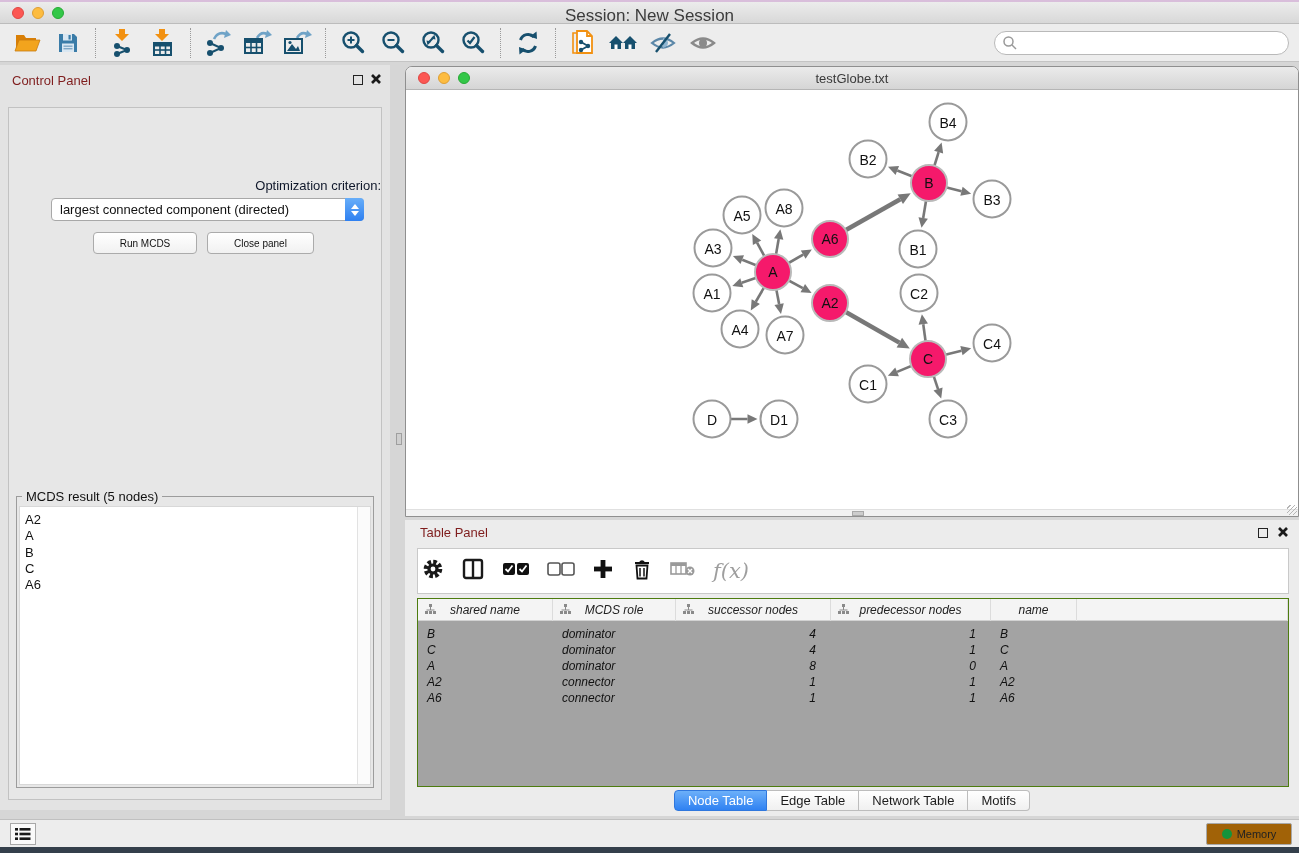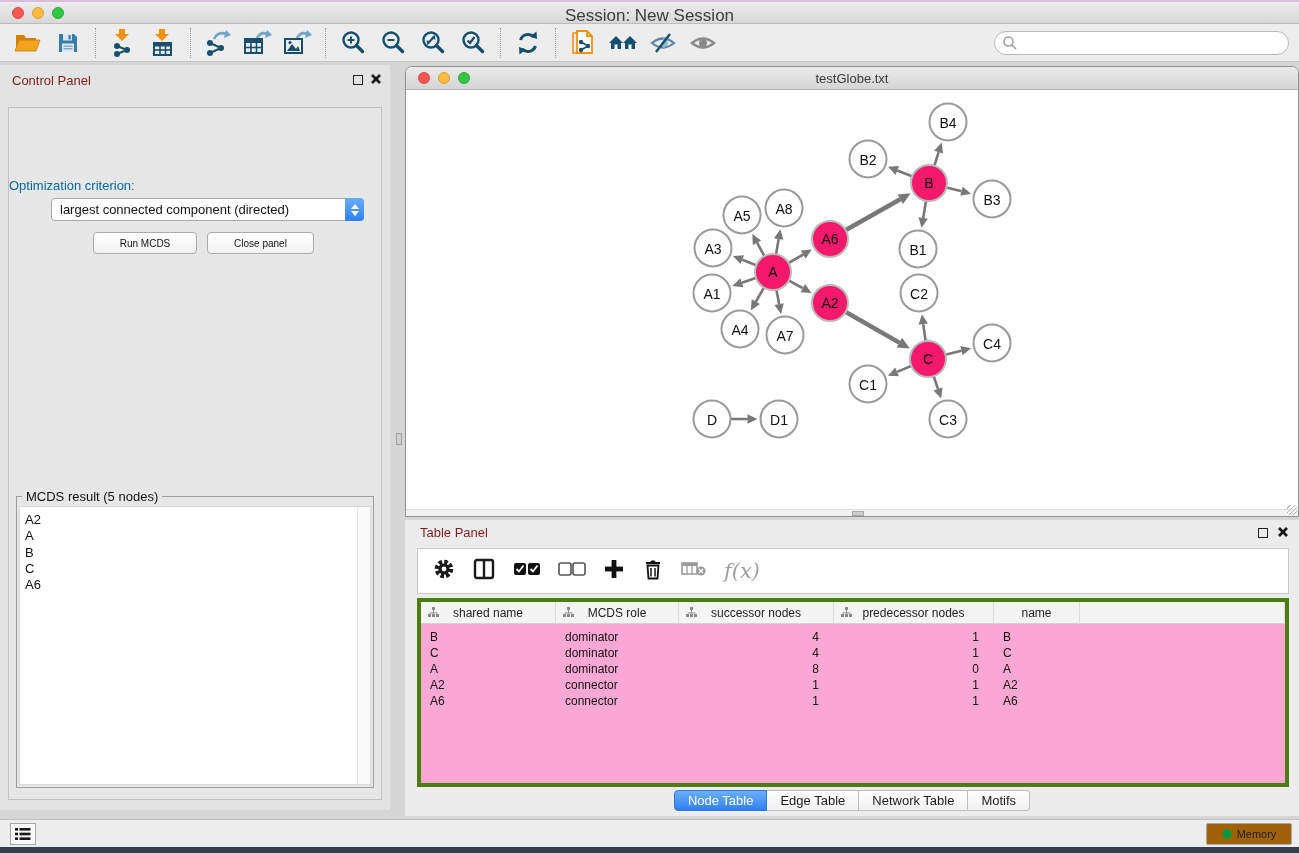--- a/index.html
+++ b/index.html
@@ -35,21 +35,21 @@
   .float-box { position:absolute; width:10px; height:10px; border:1.6px solid #222; top:10px; }
   .close-x { position:absolute; top:8px; width:12px; height:12px; }
   .cp-float{ right:27px; } .cp-close{ right:8px; }
   .cp-tabs { position:absolute; top:32px; left:0; right:0; display:flex; justify-content:center; z-index:2; }
   .tab { height:21px; padding:2px 13px; font-size:13px; color:#1c1c1c; background:linear-gradient(#ffffff,#f0f0f0);
     border:1px solid #bdbdbd; border-left:none; display:flex; align-items:center; }
   .tab:first-child { border-left:1px solid #bdbdbd; border-radius:4px 0 0 4px; }
   .tab:last-child { border-radius:0 4px 4px 0; }
   .tab.active { background:linear-gradient(#6cb0f9,#2f81f2); color:#fff; border-color:#2f77dd; }
   .cp-body { position:absolute; left:8px; right:8px; top:42px; bottom:10px; background:#e7e7e7; border:1px solid #c2c2c2; }
-  .opt-label { position:absolute; top:70px; left:0; right:0; text-align:left; font-size:13px; color:#0369a1; }
+  .opt-label { position:absolute; top:70px; left:0; right:0; text-align:right; font-size:13px; color:#0f172a; }
   .dropdown { position:absolute; left:42px; top:90px; width:313px; height:23px; background:#fff;
     border:1px solid #a8a8a8; border-radius:4px; font-size:13px; display:flex; align-items:center; padding-left:8px; color:#111; }
   .dd-stepper { position:absolute; right:-1px; top:-1px; width:19px; height:23px; border-radius:0 4px 4px 0;
     background:linear-gradient(#68aef9,#2e80f1); display:flex; flex-direction:column; align-items:center; justify-content:center; gap:2px; }
   .dd-up { width:0;height:0;border-left:4px solid transparent;border-right:4px solid transparent;border-bottom:5px solid #fff; }
   .dd-down { width:0;height:0;border-left:4px solid transparent;border-right:4px solid transparent;border-top:5px solid #fff; }
   .btn { position:absolute; height:22px; background:linear-gradient(#ffffff,#f1f1f1); border:1px solid #ababab;
     border-radius:4px; font-size:10px; color:#111; display:flex; align-items:center; justify-content:center; }
   .btn-run { left:84px; top:124px; width:104px; }
   .btn-closep { left:198px; top:124px; width:107px; }
@@ -74,23 +74,23 @@
   .gnode.mcds { background:#f5196b; border-color:#b9b9b9; }
   .hscroll { position:absolute; left:0; right:0; bottom:0; height:7px; background:#f2f2f2; border-top:1px solid #e0e0e0; }
   .hthumb { position:absolute; left:50%; top:1px; width:12px; height:5px; background:#cdcdcd; border:1px solid #a9a9a9; }
   .corner-grip { position:absolute; right:1px; bottom:1px; width:10px; height:10px;
     background:repeating-linear-gradient(135deg,transparent 0 2px,#b5b5b5 2px 3px); }
 
   
   .tpanel { position:absolute; left:405px; top:458px; right:0; bottom:3px; background:#ececec; }
   .tp-float{ right:31px; } .tp-close{ right:10px; }
   .tp-toolbar { position:absolute; left:12px; right:10px; top:28px; height:46px; background:#fff;
-    border:1px solid #c9c9c9; display:flex; align-items:center; gap:17px; padding-left:15px; }
+    border:1px solid #c9c9c9; display:flex; align-items:center; gap:17px; padding-left:4px; }
   .fx { font-family:"DejaVu Serif", serif; font-style:italic; font-size:21px; color:#9e9e9e; }
-  .tp-table { position:absolute; left:12px; right:10px; top:78px; bottom:29px; background:#f9a8d4; border:4px solid #4d7c0f; overflow:hidden; }
+  .tp-table { position:absolute; left:12px; right:10px; top:78px; bottom:29px; background:#a3a3a3; border:1px solid #4d7c0f; overflow:hidden;font-style:italic; }
   .tgrid { display:grid; grid-template-columns:135px 123px 155px 160px 86px 1fr; }
   .thead { background:#f4f4f4; border-bottom:1px solid #d2d2d2; height:22px; }
   .th { position:relative; display:flex; align-items:center; justify-content:center; font-size:12px; color:#222;
     border-right:1px solid #dcdcdc; height:22px; }
   .th .attr-ico { position:absolute; left:7px; top:5px; }
   .trow { height:16px; }
   .td { font-size:12px; color:#111; display:flex; align-items:center; padding-left:9px; height:16px; }
   .td.num { justify-content:flex-end; padding-right:15px; }
   .tbody { padding-top:5px; }
   .tp-tabs { position:absolute; left:0; right:0; bottom:5px; display:flex; justify-content:center; }

